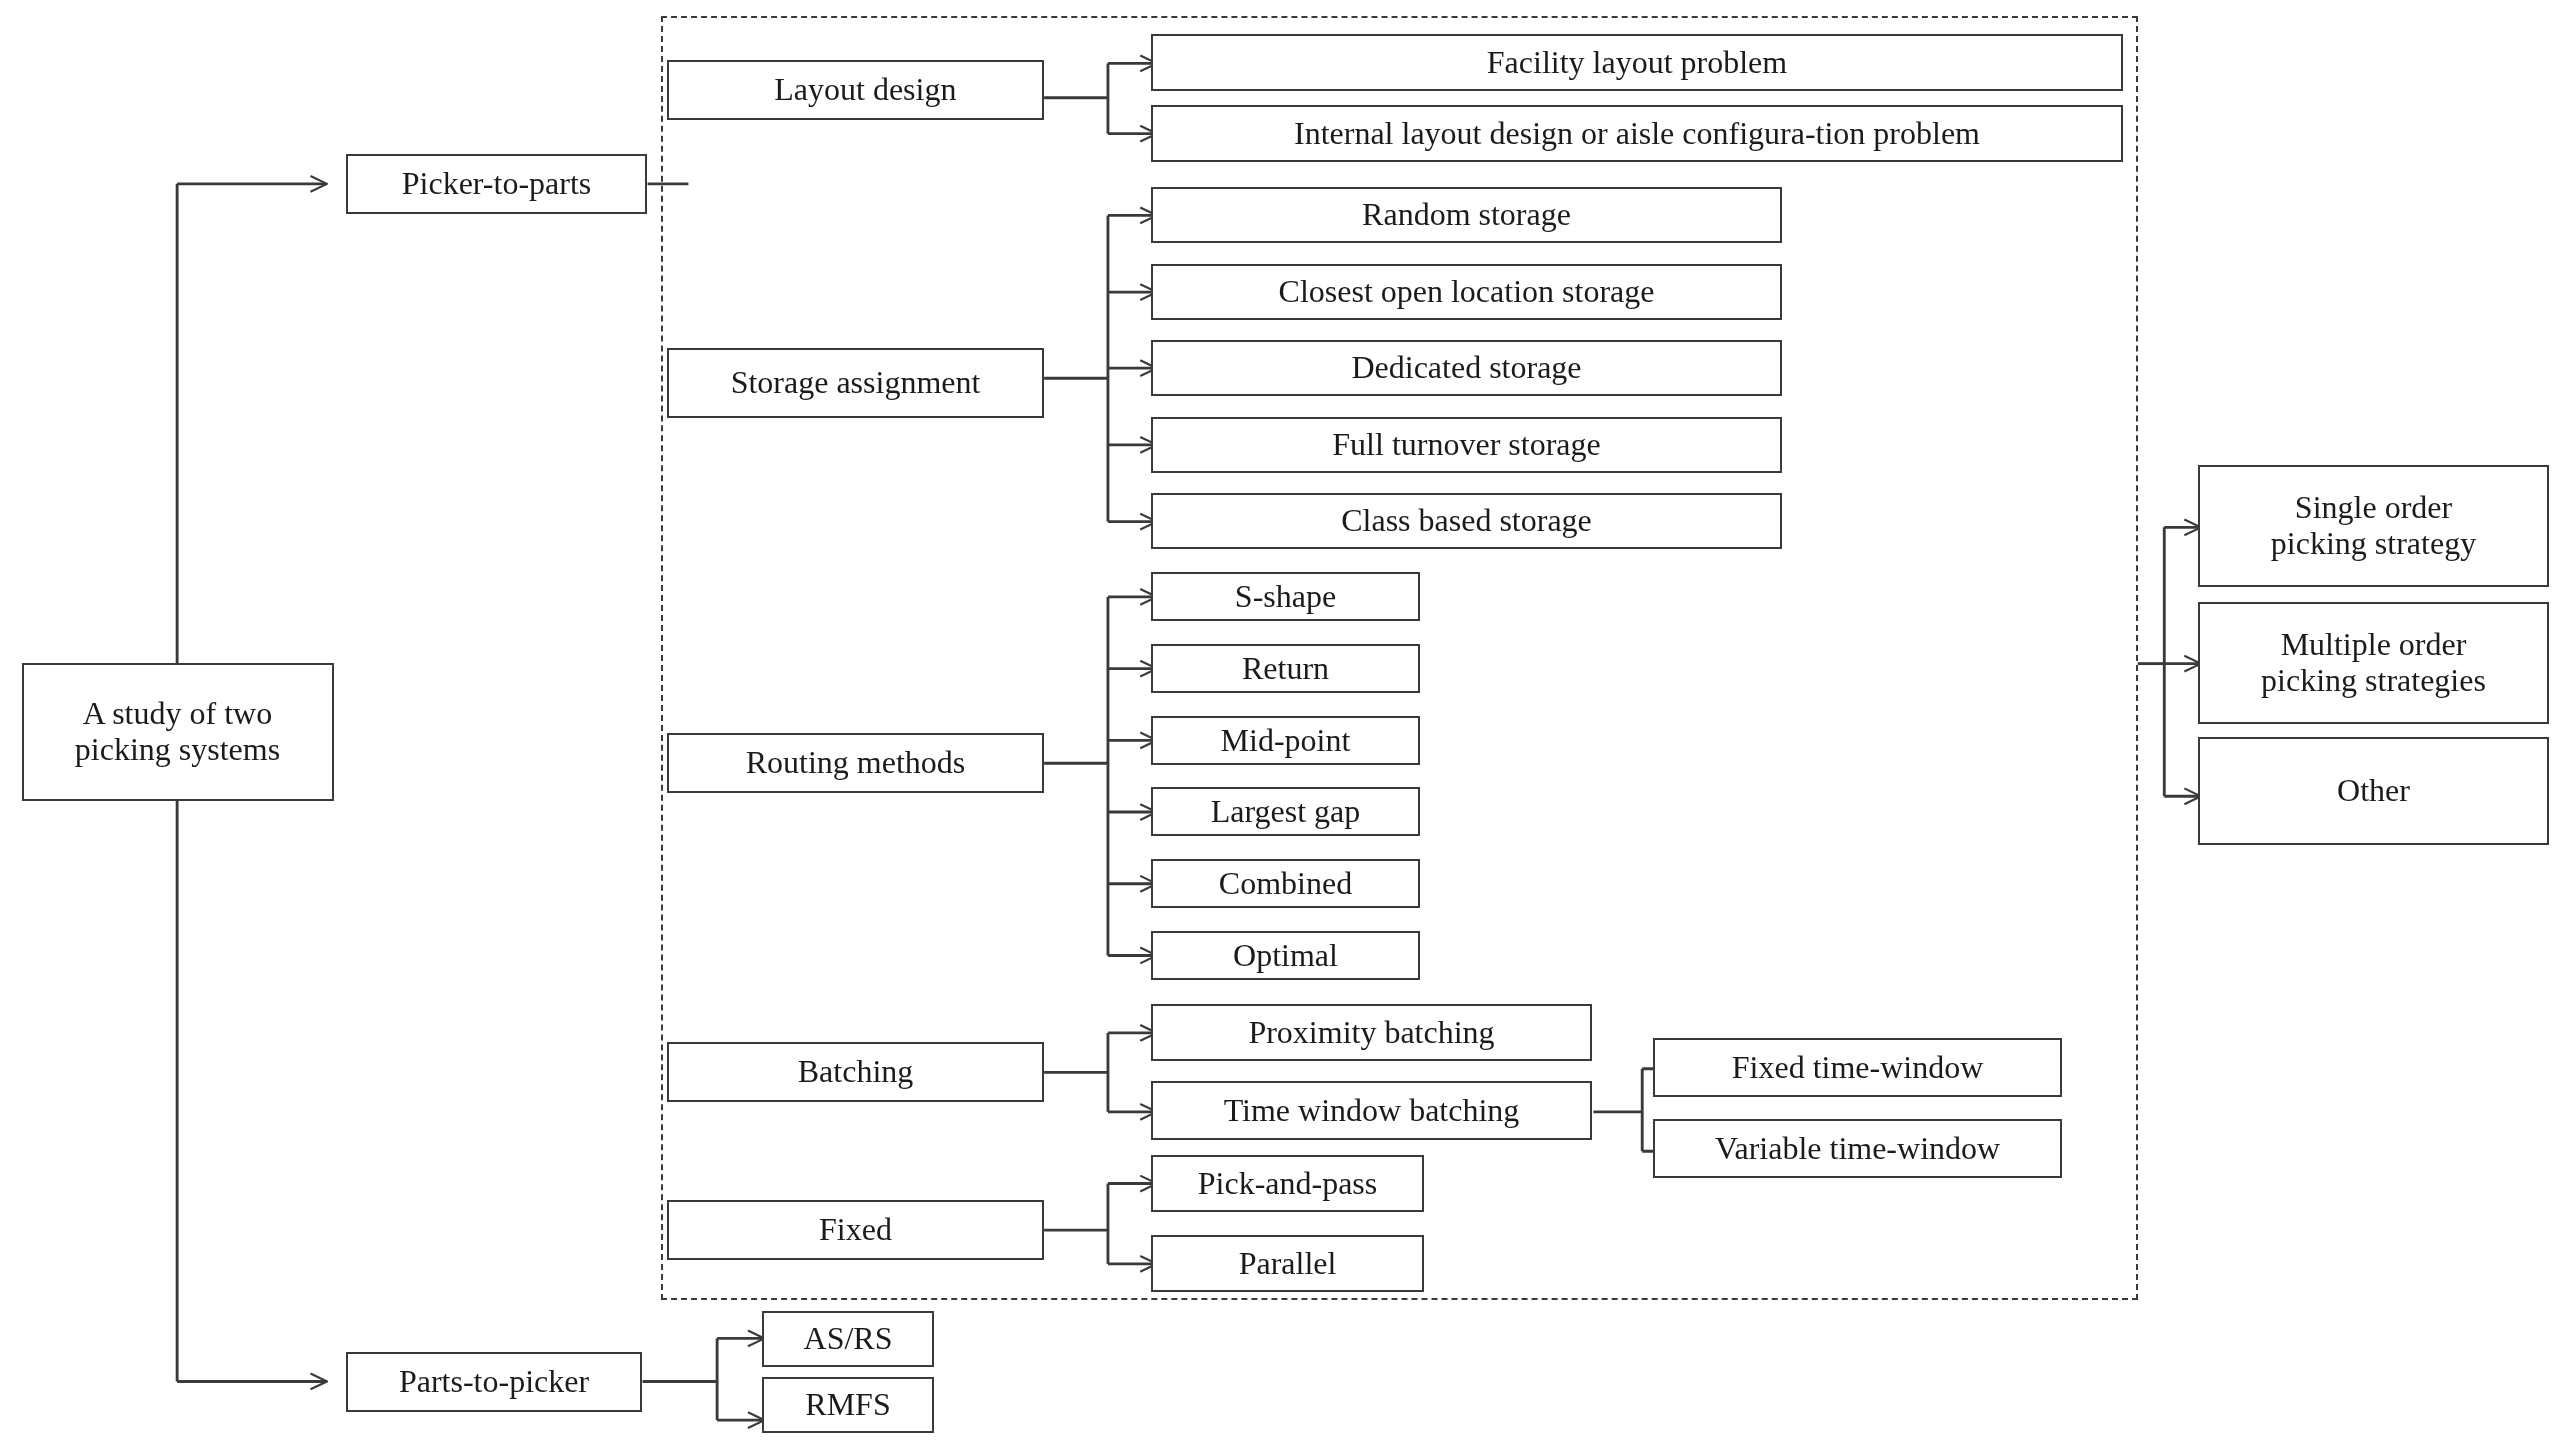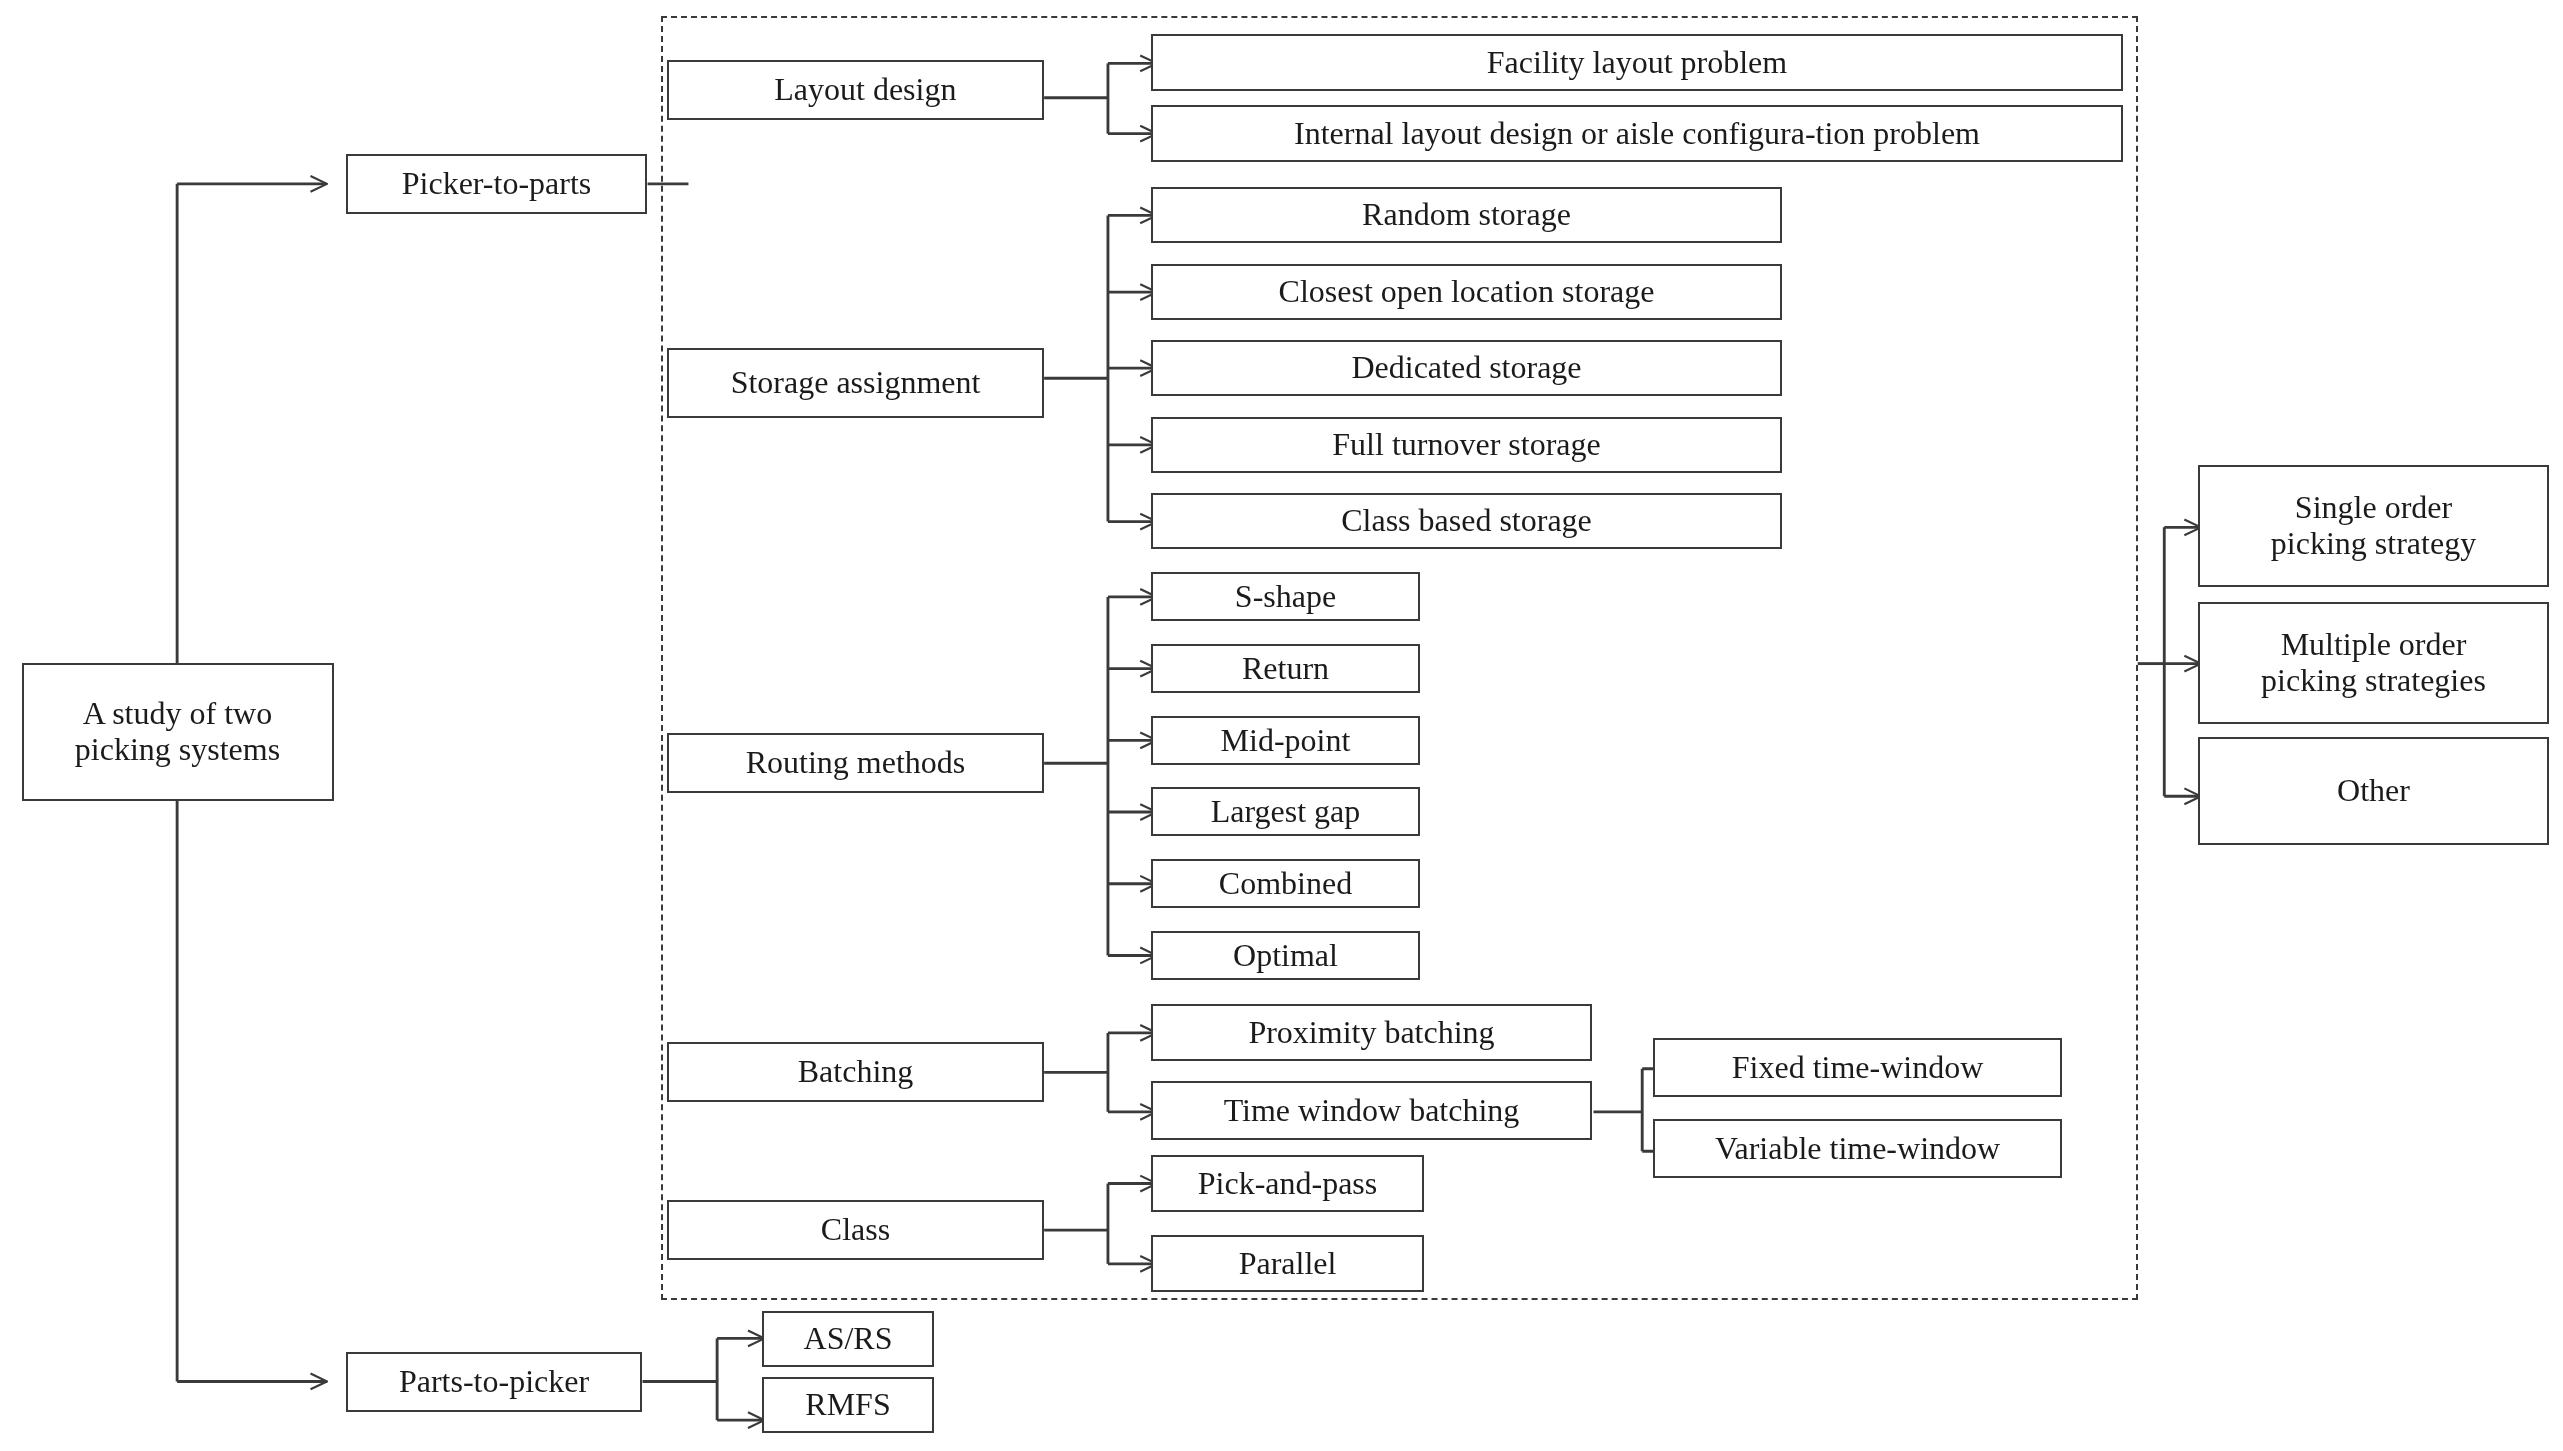--- a/index.html
+++ b/index.html
@@ -87,21 +87,21 @@
   <div class="node f44" style="left:21.5px;top:663px;width:312px;height:138px;white-space:pre-line;">A study of two
 picking systems</div>
 
   <div class="node f44" style="left:346px;top:154px;width:301px;height:60px;">Picker-to-parts</div>
   <div class="node f44" style="left:346px;top:1352px;width:296px;height:60px;">Parts-to-picker</div>
 
   <div class="node f44" style="left:667px;top:60px;width:377px;height:60px;padding-left:24px;">Layout design</div>
   <div class="node f44" style="left:667px;top:348px;width:377px;height:70px;">Storage assignment</div>
   <div class="node f44" style="left:667px;top:733px;width:377px;height:60px;">Routing methods</div>
   <div class="node f44" style="left:667px;top:1042px;width:377px;height:60px;">Batching</div>
-  <div class="node f44" style="left:667px;top:1200px;width:377px;height:60px;">Class</div>
+  <div class="node f44" style="left:667px;top:1200px;width:377px;height:60px;">Fixed</div>
 
   <div class="node f44" style="left:1151px;top:34px;width:972px;height:57px;">Facility layout problem</div>
   <div class="node f44" style="left:1151px;top:105px;width:972px;height:57px;">Internal layout design or aisle configura-tion problem</div>
 
   <div class="node f44" style="left:1151px;top:187px;width:631px;height:56px;">Random storage</div>
   <div class="node f44" style="left:1151px;top:264px;width:631px;height:56px;">Closest open location storage</div>
   <div class="node f44" style="left:1151px;top:340px;width:631px;height:56px;">Dedicated storage</div>
   <div class="node f44" style="left:1151px;top:417px;width:631px;height:56px;">Full turnover storage</div>
   <div class="node f44" style="left:1151px;top:493px;width:631px;height:56px;">Class based storage</div>
 

